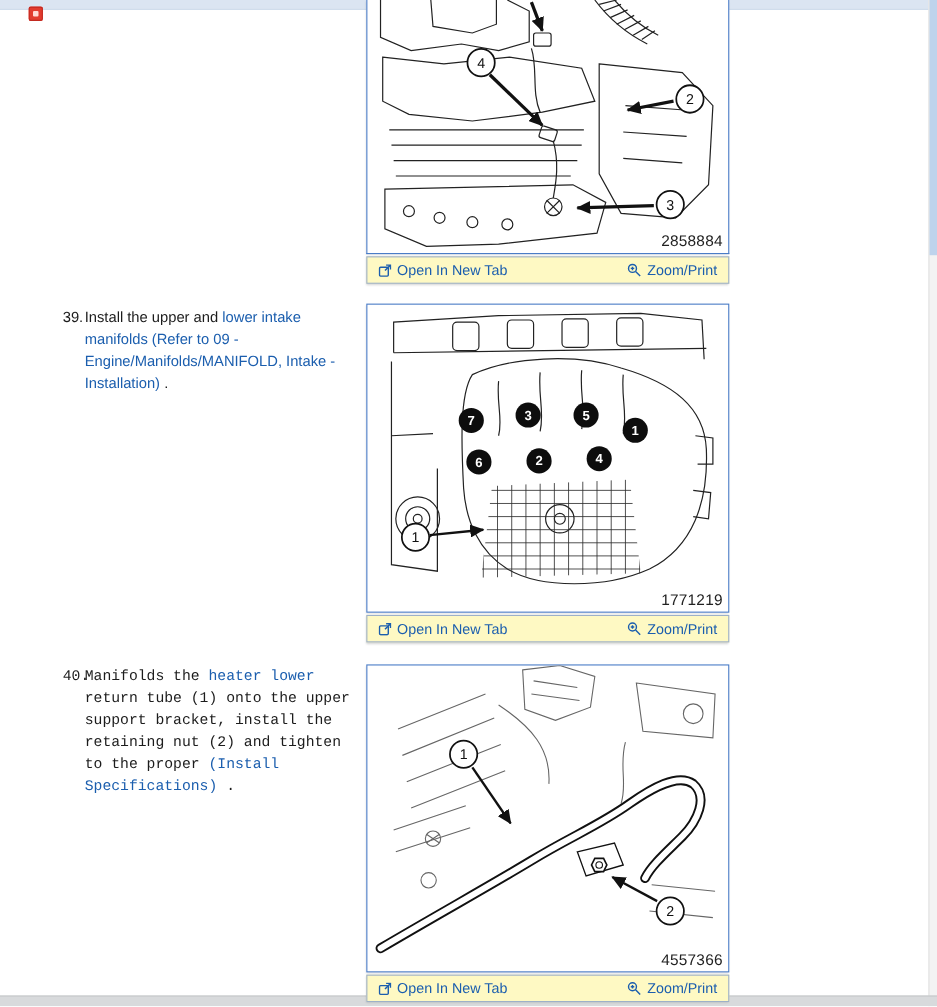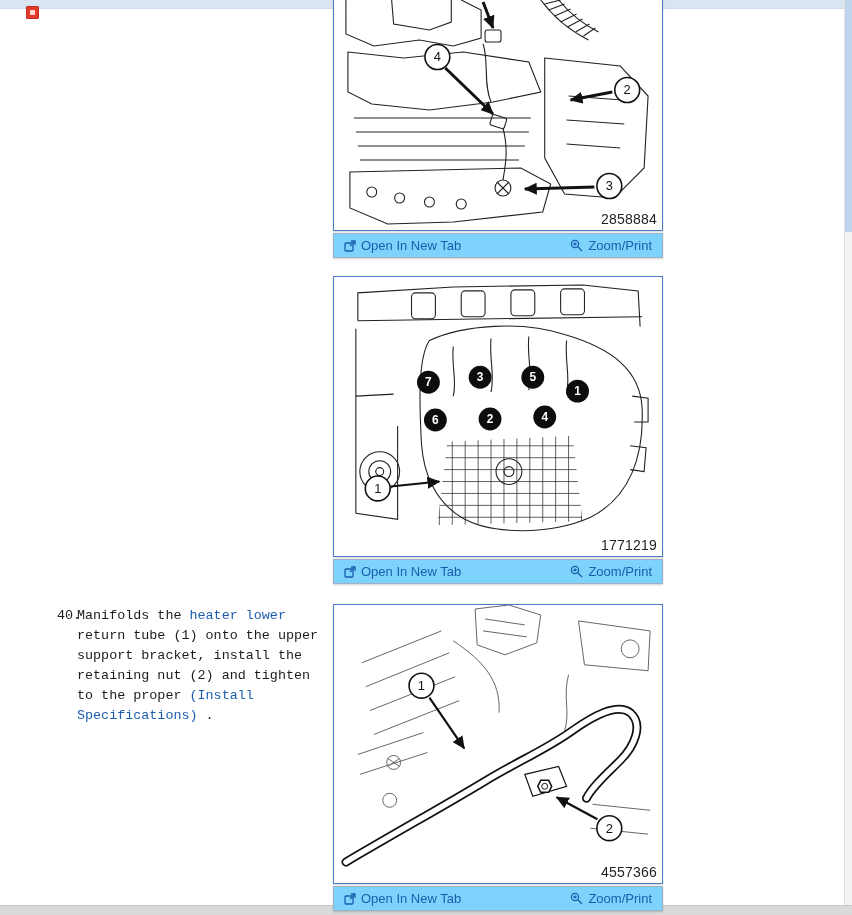--- a/index.html
+++ b/index.html
@@ -23,21 +23,21 @@
   .link{color:#1b5eae;text-decoration:none;cursor:pointer;}
 
   
   .figure{position:absolute;left:333px;width:330px;background:#fff;border:1px solid #4a7cc7;box-sizing:border-box;box-shadow:0 1px 2px rgba(0,0,0,.18);}
   .fig1{top:0;height:231px;border-top:none;}
   .fig2{top:276px;height:281px;}
   .fig3{top:604px;height:280px;}
   .figure svg{display:block;width:100%;height:100%;}
   .fignum{position:absolute;right:5px;bottom:3px;font-size:14px;color:#222;letter-spacing:.2px;}
 
-  .figfooter{position:absolute;left:333px;width:330px;height:25px;background:#7dd3fc;border:1px solid #9db0c8;box-sizing:border-box;display:flex;align-items:center;justify-content:space-between;padding:0 10px;z-index:2;box-shadow:0 1px 2px rgba(0,0,0,.18);}
+  .figfooter{position:absolute;left:333px;width:330px;height:25px;background:#fef9c3;border:1px solid #9db0c8;box-sizing:border-box;display:flex;align-items:center;justify-content:space-between;padding:0 10px;z-index:2;box-shadow:0 1px 2px rgba(0,0,0,.18);}
   .ff1{top:233px;}
   .ff2{top:559px;}
   .ff3{top:886px;}
   .flink{display:flex;align-items:center;gap:5px;color:#1b5eae;font-size:13px;text-decoration:none;cursor:pointer;}
   .flink svg{display:block;}
 
   
   text{font-family:"Liberation Sans",sans-serif;}
   .art{stroke:#222;fill:none;stroke-width:1.1;}
   .faint{stroke:#666;fill:none;stroke-width:1;}
@@ -58,20 +58,24 @@
 
   <div class="top-strip"></div>
   <div class="red-icon"></div>
 
   <div class="scrollbar">
     <div class="scroll-thumb"></div>
   </div>
 
   <div class="bottom-strip"></div>
 
+  <div class="step step39">
+    <span class="num">39.</span>
+    <span class="txt"><span>Install the upper and </span><a class="link">lower intake manifolds (Refer to 09 - Engine/Manifolds/MANIFOLD, Intake - Installation)</a><span> .</span></span>
+  </div>
 
   <div class="step step40">
     <span class="num">40.</span>
     <span class="txt"><span>Manifolds the </span><a class="link">heater lower</a><span> return tube (1) onto the upper support bracket, install the retaining nut (2) and tighten to the proper </span><a class="link">(Install Specifications)</a><span> .</span></span>
   </div>
 
   <div class="figure fig1">
     <svg viewBox="0 0 330 230" preserveAspectRatio="none">
       <defs>
         <marker id="ahA" markerUnits="userSpaceOnUse" markerWidth="14" markerHeight="12" refX="12" refY="6" orient="auto">

